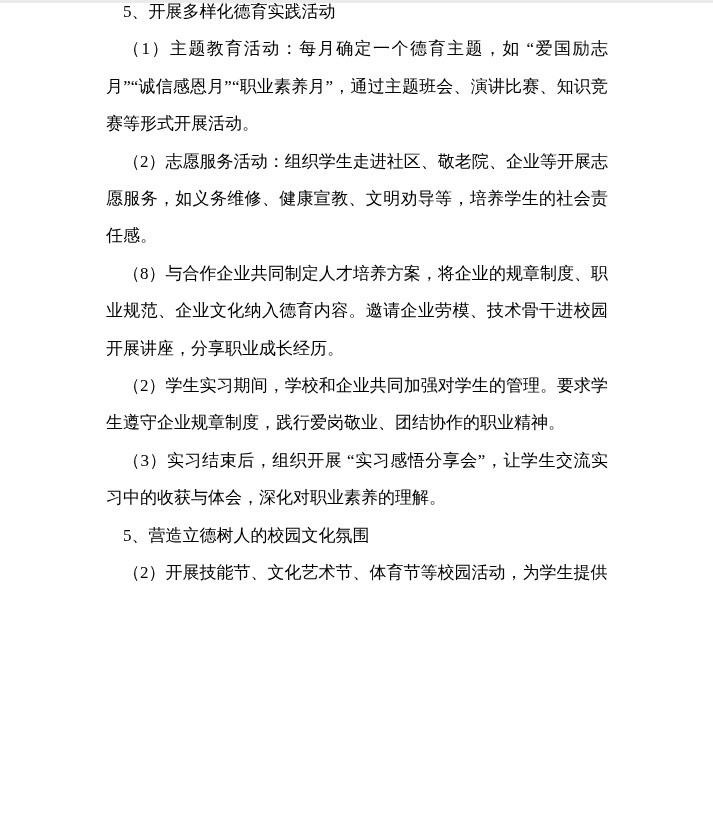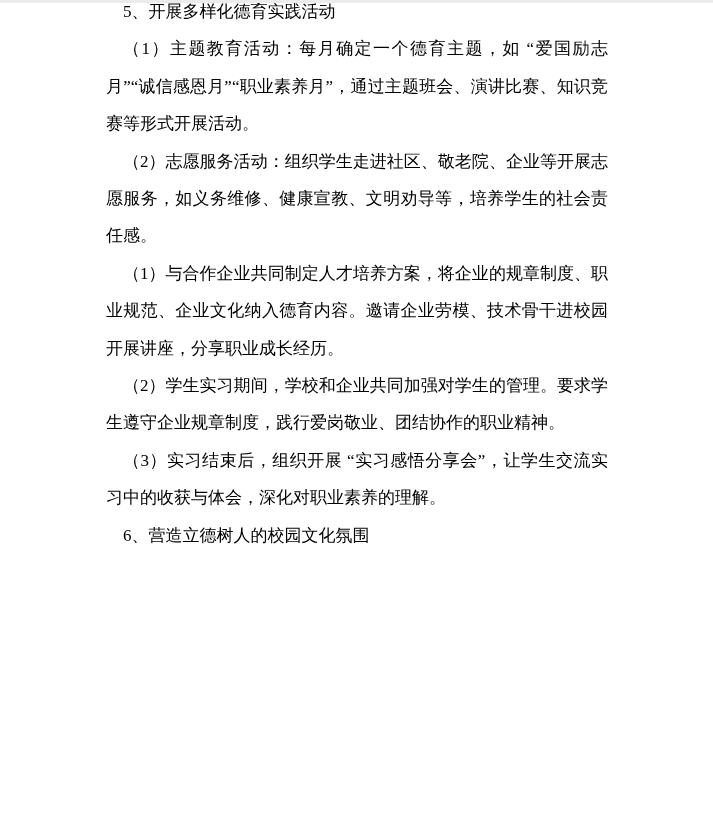--- a/index.html
+++ b/index.html
@@ -49,17 +49,18 @@
 </style>
 </head>
 <body style="background: rgb(255, 255, 255);">
 
 <div class="page-top-edge" style="background: rgb(235, 235, 235);"></div>
 
 <div class="doc-body" style="color: rgb(0, 0, 0);">
     <p class="para heading">5、开展多样化德育实践活动</p>
     <p class="para body">（1）主题教育活动：每月确定一个德育主题，如 “爱国励志月”“诚信感恩月”“职业素养月”，通过主题班会、演讲比赛、知识竞赛等形式开展活动。</p>
     <p class="para body">（2）志愿服务活动：组织学生走进社区、敬老院、企业等开展志愿服务，如义务维修、健康宣教、文明劝导等，培养学生的社会责任感。</p>
-    <p class="para body">（1）与合作企业共同制定人才培养方案，将企业的规章制度、职业规范、企业文化纳入德育内容。邀请企业劳模、技术骨干进校园开展讲座，分享职业成长经历。</p>
+    <p class="para body">（8）与合作企业共同制定人才培养方案，将企业的规章制度、职业规范、企业文化纳入德育内容。邀请企业劳模、技术骨干进校园开展讲座，分享职业成长经历。</p>
     <p class="para body">（2）学生实习期间，学校和企业共同加强对学生的管理。要求学生遵守企业规章制度，践行爱岗敬业、团结协作的职业精神。</p>
     <p class="para body">（3）实习结束后，组织开展 “实习感悟分享会”，让学生交流实习中的收获与体会，深化对职业素养的理解。</p>
-    <p class="para heading">6、营造立德树人的校园文化氛围</p>
+    <p class="para heading">5、营造立德树人的校园文化氛围</p>
+    <p class="para body">（2）开展技能节、文化艺术节、体育节等校园活动，为学生提供</p>
   </div>
 
 </body></html>

